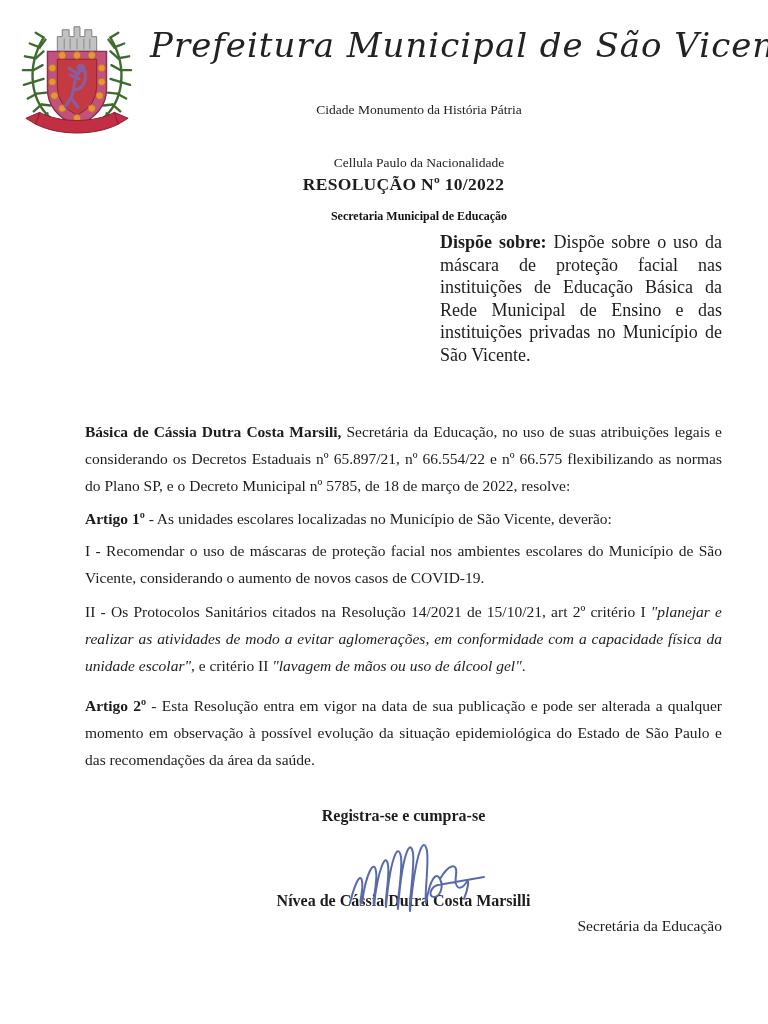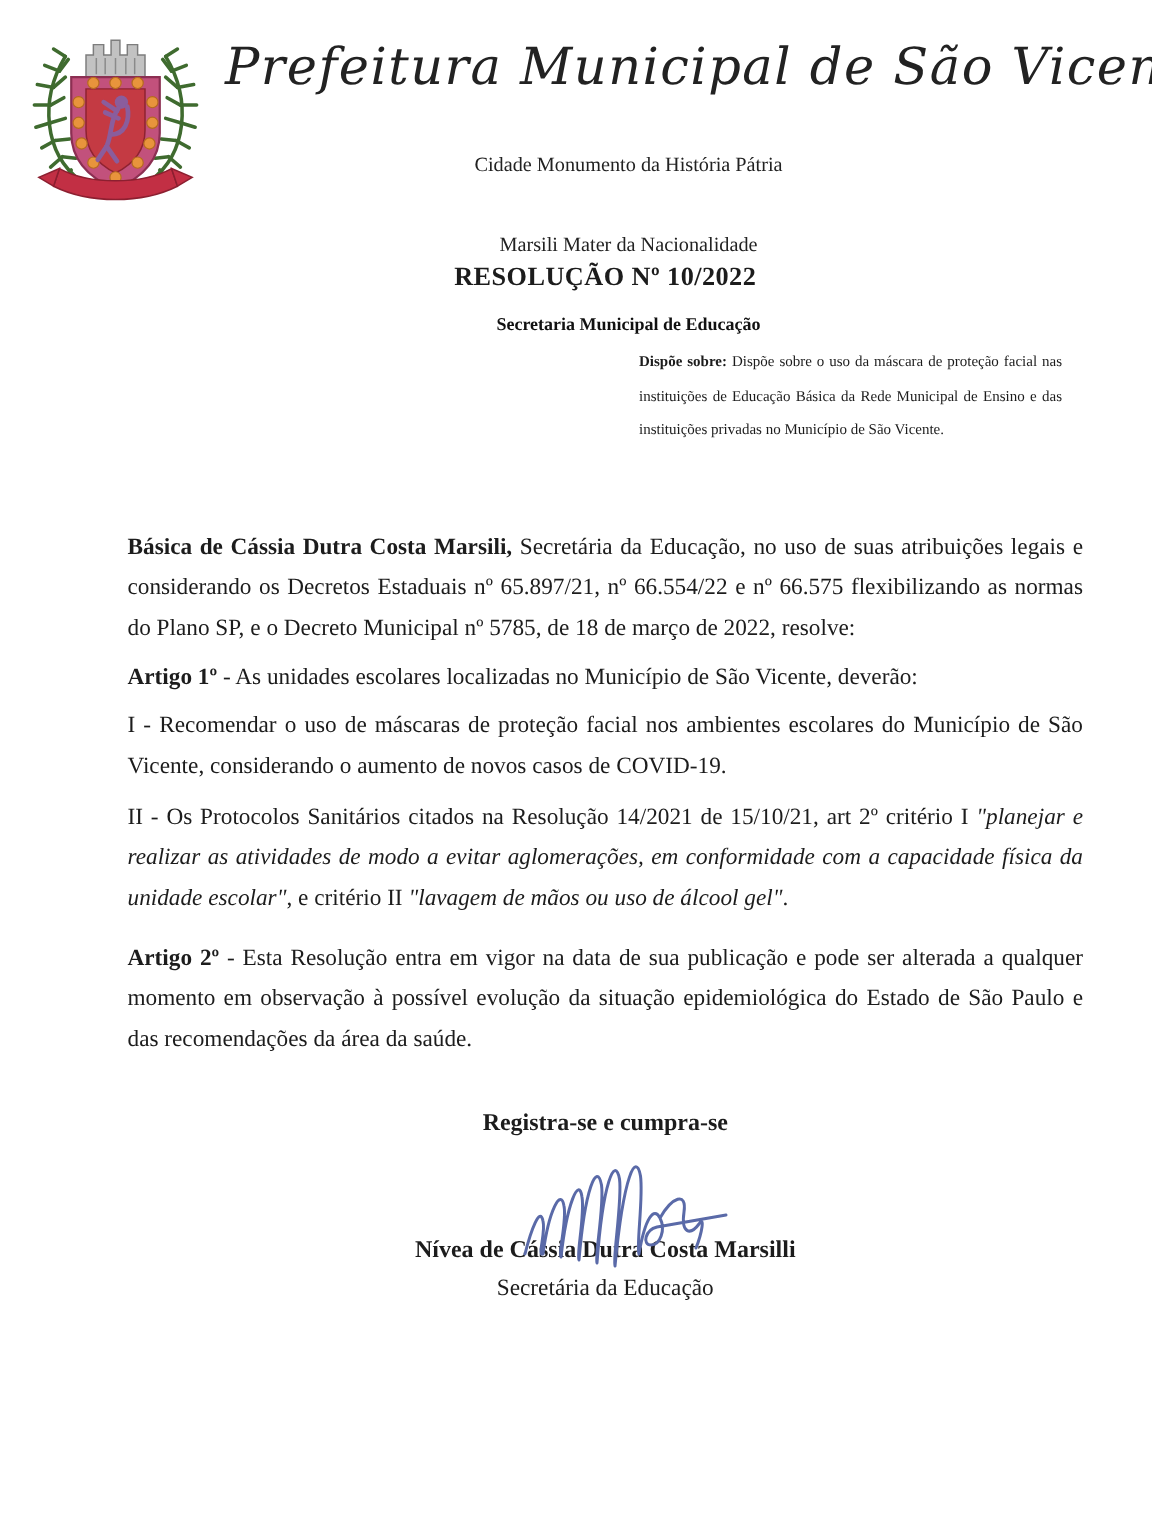--- a/index.html
+++ b/index.html
@@ -21,39 +21,39 @@
   .mottos{text-align:center;padding-right:80px;margin-top:2px;}
   .motto{font-size:13.5px;line-height:16.5px;color:#222;margin-top:36px;}
   .dept{font-weight:bold;font-size:12px;line-height:18px;color:#111;}
   
   .content{padding:0 46px 0 85px;}
   .doc-title{
     margin:36px 0 0;text-align:center;
     font-size:17.5px;font-weight:bold;letter-spacing:.3px;
   }
   .epigraph{
-    width:282px;margin:36px 14px 0 auto;
-    font-size:10px;line-height:22.5px;text-align:justify;
+    width:282px;margin:36px 0 0 auto;
+    font-size:18px;line-height:22.5px;text-align:justify;
   }
   .para{margin:0;font-size:15.5px;line-height:27px;text-align:justify;}
   .preamble{margin-top:52px;}
   .art1{margin-top:6px;}
   .item1{margin-top:5px;}
   .item2{margin-top:7px;}
   .art2{margin-top:13px;}
   .closing{
     margin:32px 0 0;text-align:center;
     font-weight:bold;font-size:16px;line-height:22px;
   }
   .dateline{margin:28px 0 0;font-size:15.5px;line-height:38px;text-align:left;}
   
   .sig-block{text-align:center;margin-top:0;}
   .sig-svg{display:block;margin:0 auto -30px;transform:translateX(20px);}
   .sig-name{font-weight:bold;font-size:16px;line-height:24px;}
-  .sig-role{font-size:15.5px;line-height:24px;margin-top:1px;}
+  .sig-role{font-size:15.5px;line-height:24px;margin-top:1px;text-align:right;}
   .bold{font-weight:bold;}
   .ital{font-style:italic;}
 </style>
 </head>
 <body>
 
 <div class="page">
 
   <header class="letterhead">
     <div class="crest">
@@ -109,21 +109,21 @@
           <path d="M22,102 C42,113 78,113 98,102 L102,114 C78,126 42,126 18,114 Z"></path>
           <path d="M22,102 L8,108 L18,114 Z"></path>
           <path d="M98,102 L112,108 L102,114 Z"></path>
         </g>
       </svg>
     </div>
     <div class="head-text">
       <div class="org-script">Prefeitura Municipal de São Vicente</div>
       <div class="mottos">
         <div class="motto">Cidade Monumento da História Pátria</div>
-        <div class="motto">Marsili Mater da Nacionalidade</div>
+        <div class="motto">Cellula Paulo da Nacionalidade</div>
         <div class="motto dept">Secretaria Municipal de Educação</div>
       </div>
     </div>
   </header>
 
   <div class="content">
 
     <h1 class="doc-title">RESOLUÇÃO Nº 10/2022</h1>
 
     <div class="epigraph">

